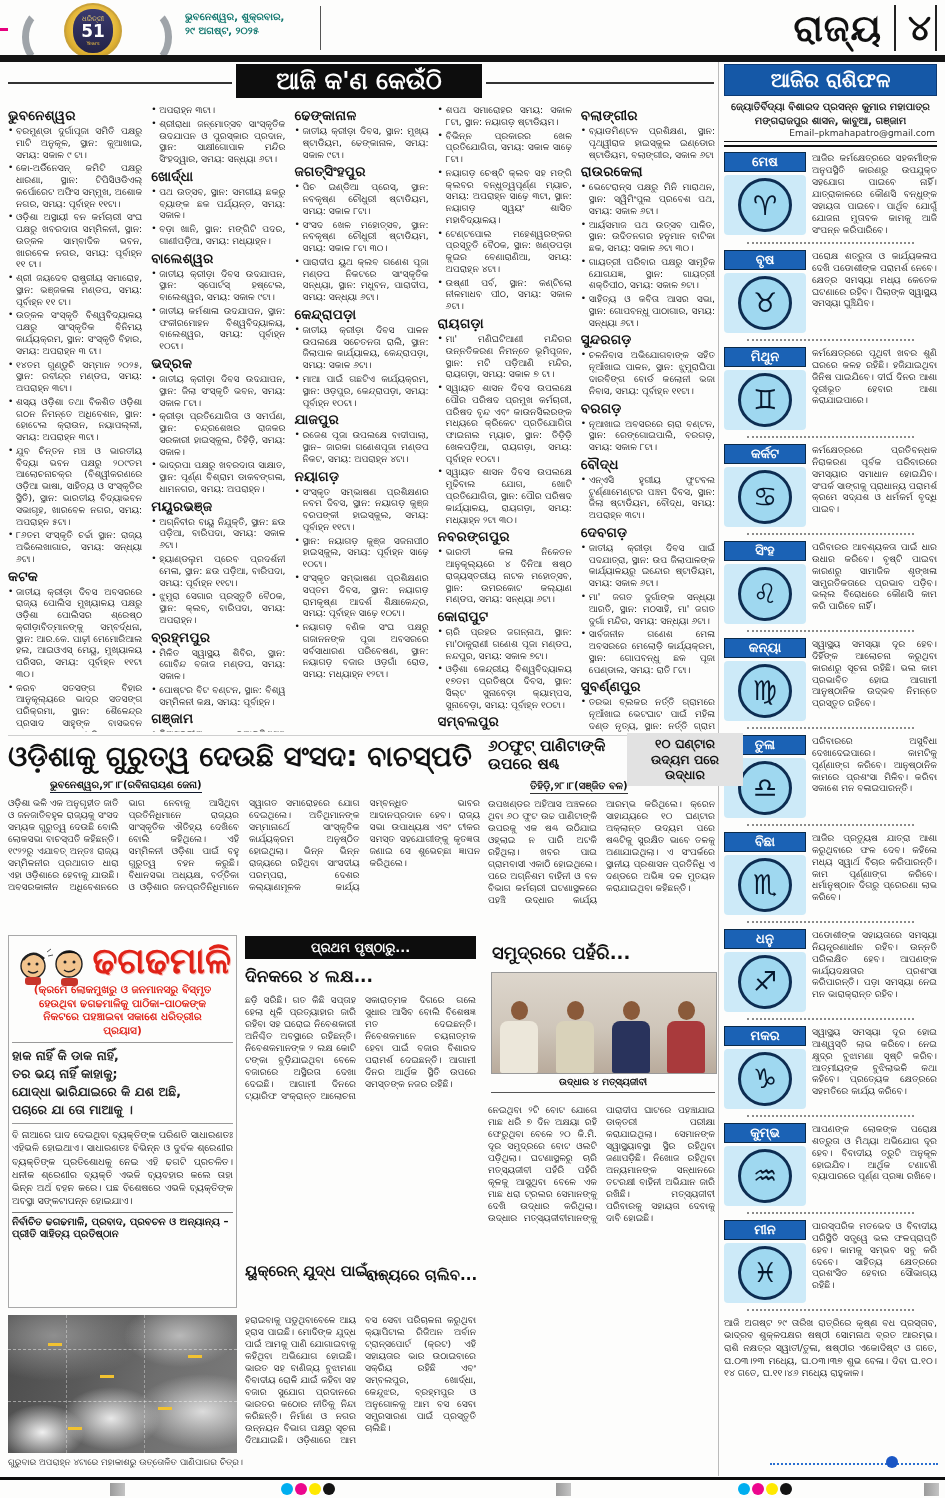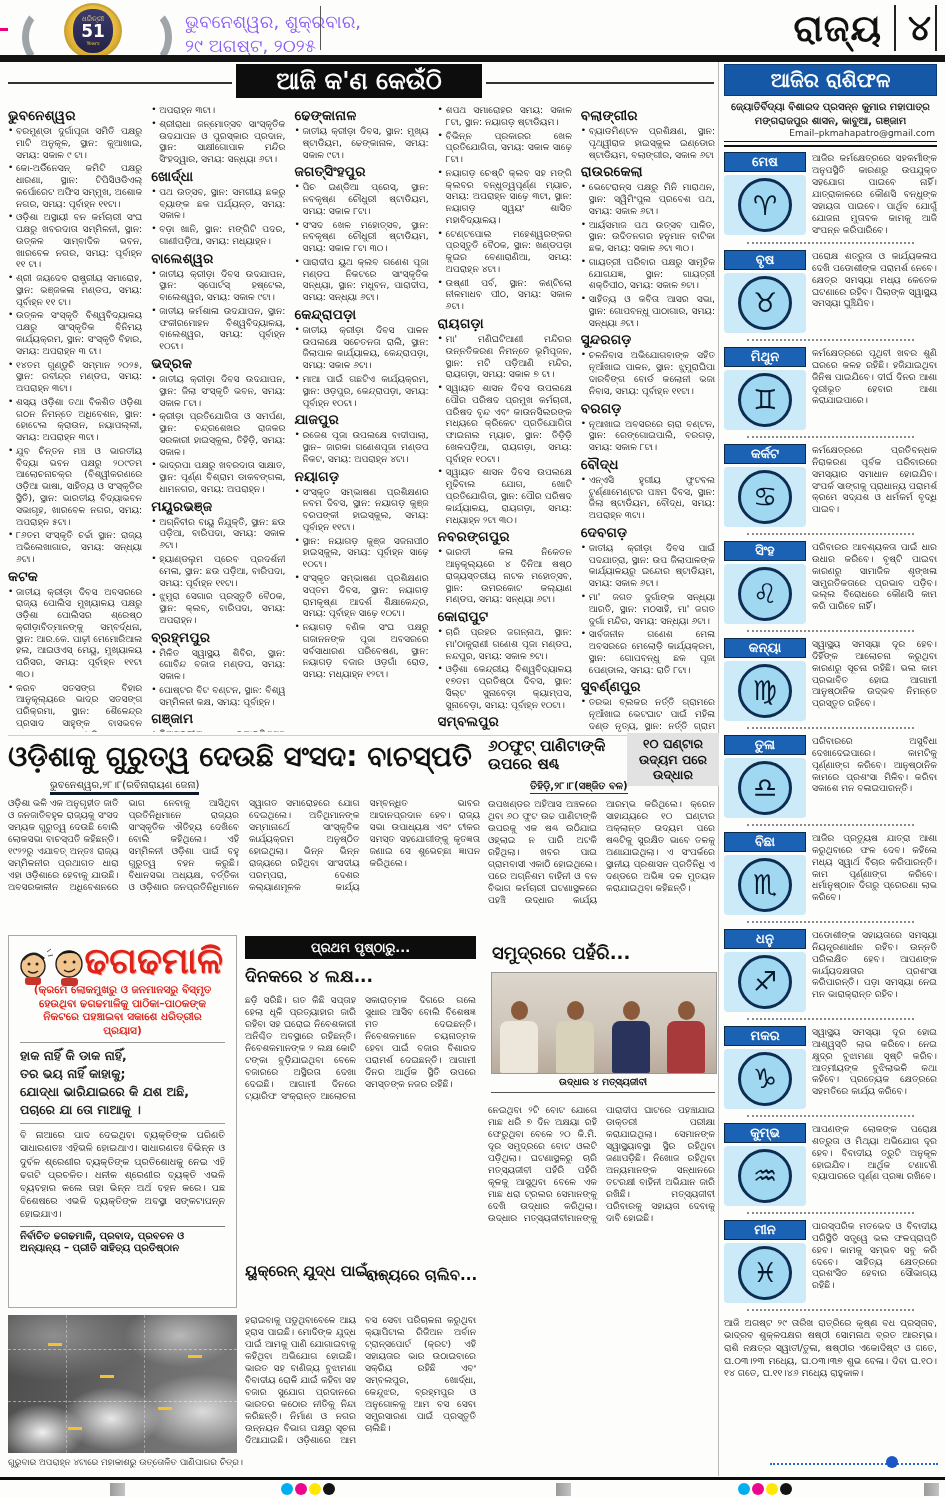--- a/index.html
+++ b/index.html
@@ -12,21 +12,21 @@
   .logo .arcL{left:0;border-right-color:transparent;border-top-color:transparent;border-bottom-color:transparent;}
   .logo .arcR{right:0;border-left-color:transparent;border-top-color:transparent;border-bottom-color:transparent;}
   .logo .wreath{position:absolute;left:42px;top:1px;width:54px;height:52px;border-radius:50%;
       background:radial-gradient(circle at 50% 45%,#f7e08a 0%,#e8bc3f 55%,#b8860b 100%);
       border:2px solid #caa23a;display:flex;align-items:center;justify-content:center;text-align:right;}
   .logo .shield{width:40px;height:44px;border-radius:45% 45% 48% 48%;background:linear-gradient(#3a3a6e,#232347);
       display:flex;flex-direction:column;align-items:center;justify-content:center;color:#fff;}
   .logo .shield .nm{font-size:7px;color:#f5d76e;line-height:1;}
   .logo .shield .num{font-size:17px;font-weight:bold;line-height:1.05;}
   .logo .shield .yrs{font-size:5px;color:#f0c040;line-height:1;}
-  .dateline{position:absolute;left:185px;top:10px;font-size:18px;font-weight:normal;line-height:1.35;color:#8b5cf6;}
+  .dateline{position:absolute;left:185px;top:10px;font-size:10px;font-weight:bold;line-height:1.35;color:#0f766e;}
   .date-rule{position:absolute;left:320px;top:6px;height:44px;width:1px;background:#555;}
   .section-head{position:absolute;right:8px;top:2px;display:flex;align-items:center;height:52px;}
   .section-title{font-size:37px;font-weight:bold;letter-spacing:1px;}
   .sec-bar{width:2px;height:46px;background:#222;margin:0 12px;}
   .page-num{font-size:36px;font-weight:bold;margin-right:4px;}
   .edge-bar{width:2px;height:46px;background:#222;}
   .head-rule{position:absolute;left:0;top:55px;width:945px;height:7px;background:#151515;}
   .reg-tick{position:absolute;left:0;top:28px;width:8px;height:3px;background:#e6007e;}
   
   .events-titlewrap{position:absolute;left:8px;top:64px;width:706px;height:36px;}
@@ -52,26 +52,26 @@
       text-align:center;padding:1px 0;margin-bottom:3px;}
   .sign-iconwrap{background:#cdeaf8;border-radius:4px;display:flex;justify-content:center;padding:3px 0;}
   .sign-circle{width:48px;height:48px;border-radius:50%;border:3px solid #0d2d52;background:#9fd8f0;
       display:flex;align-items:center;justify-content:center;font-size:27px;color:#06182e;}
   .sign-text{flex:1;font-size:9.2px;line-height:1.3;text-align:justify;overflow:hidden;}
   .dotted-sep{border-bottom:2px dotted #8a8a8a;width:78%;margin:6px auto 6px;}
   .horo-footer{font-size:9.4px;line-height:1.35;text-align:justify;overflow:hidden;}
   
   .art-rule{position:absolute;left:8px;top:735px;width:707px;height:1px;background:#cfcfcf;}
   .art1-head{position:absolute;left:8px;top:740px;width:475px;font-size:28px;font-weight:bold;white-space:nowrap;overflow:hidden;}
-  .art1-byline{position:absolute;left:50px;top:779px;font-size:10px;font-weight:normal;border-bottom:3px solid #0f172a;padding-bottom:1px;}
+  .art1-byline{position:absolute;left:50px;top:779px;font-size:10px;font-weight:bold;border-bottom:1px solid #0f172a;padding-bottom:1px;}
   .art1-body{position:absolute;left:8px;top:797px;width:472px;height:133px;column-count:4;column-gap:10px;
       font-size:9.2px;line-height:1.3;text-align:justify;overflow:hidden;}
   .art2-head{position:absolute;left:488px;top:738px;width:136px;font-size:15.5px;font-weight:bold;line-height:1.15;}
   .kicker{position:absolute;left:627px;top:733px;width:88px;background:#e2e2e2;font-size:12.5px;font-weight:bold;
-      text-align:center;line-height:1.25;padding:3px 2px;}
+      text-align:center;line-height:1.25;padding:3px 14px;}
   .art2-byline{position:absolute;left:530px;top:780px;font-size:10px;font-weight:bold;border-bottom:1px solid #333;padding-bottom:1px;}
   .art2-body{position:absolute;left:488px;top:798px;width:227px;height:132px;column-count:2;column-gap:9px;
       font-size:9.2px;line-height:1.3;text-align:justify;overflow:hidden;}
   
   .cont-bar{position:absolute;left:245px;top:936px;width:231px;height:23px;background:#0d0d0d;color:#fff;
       font-size:13px;font-weight:bold;display:flex;align-items:center;justify-content:center;}
   .cont-head1{position:absolute;left:245px;top:966px;font-size:17px;font-weight:bold;}
   .cont-body1{position:absolute;left:245px;top:994px;width:231px;height:262px;column-count:2;column-gap:9px;
       font-size:9.2px;line-height:1.3;text-align:justify;overflow:hidden;}
   .cont-head2{position:absolute;left:245px;top:1262px;font-size:15px;font-weight:bold;}
@@ -88,21 +88,21 @@
   .person .head{width:17px;height:19px;border-radius:50%;background:#8a5a3a;margin:0 auto 1px;}
   .person .torso{width:38px;height:52px;border-radius:8px 8px 2px 2px;}
   .p1{left:8px;}  .p1 .torso{background:#ece7da;}
   .p2{left:64px;} .p2 .torso{background:#d9d2ba;}
   .p3{left:120px;}.p3 .torso{background:#29335c;}
   .p4{left:175px;}.p4 .torso{background:#a93a3c;}
   .photo-cap{position:absolute;left:491px;top:1076px;width:224px;text-align:center;font-size:9.5px;font-weight:bold;}
   .photo-hr{position:absolute;left:491px;top:1092px;width:224px;height:1px;background:#555;}
   
   .cartoon{position:absolute;left:8px;top:935px;width:229px;height:373px;border:1px solid #a8a8a8;
-      padding:5px 11px;box-sizing:border-box;overflow:hidden;}
+      padding:5px 3px;box-sizing:border-box;overflow:hidden;}
   .cartoon-title{color:#e02318;font-size:36px;font-weight:bold;text-align:right;line-height:1;margin:2px 2px 4px 0;
       text-shadow:1px 1px 0 #f7b9b4;}
   .cartoon-faces{position:absolute;left:8px;top:8px;}
   .cartoon-sub{color:#e02318;font-size:10.5px;font-weight:bold;text-align:center;line-height:1.3;margin:4px 12px 4px;}
   .cartoon-div{border-top:1px solid #999;margin:4px 0;}
   .poem{font-size:12.5px;font-weight:bold;line-height:1.45;color:#222;}
   .cartoon-body{font-size:9.6px;line-height:1.38;text-align:justify;margin-top:4px;}
   .cartoon-foot{font-size:10px;font-weight:bold;border-top:1px solid #777;margin-top:5px;padding-top:3px;}
   
   .sat{position:absolute;left:8px;top:1315px;width:229px;height:138px;overflow:hidden;background:

